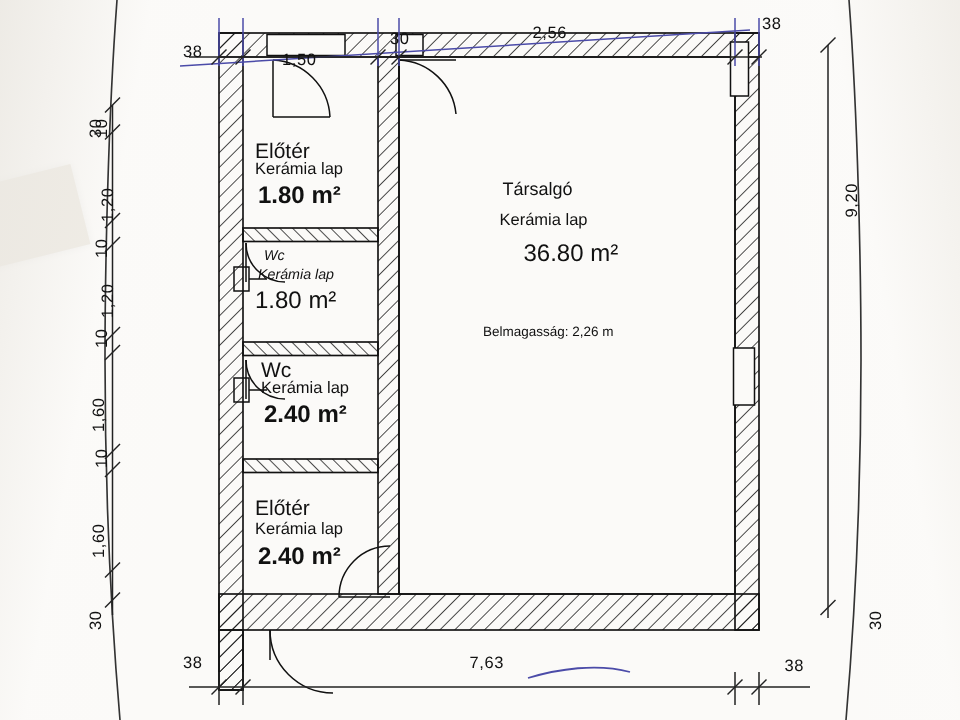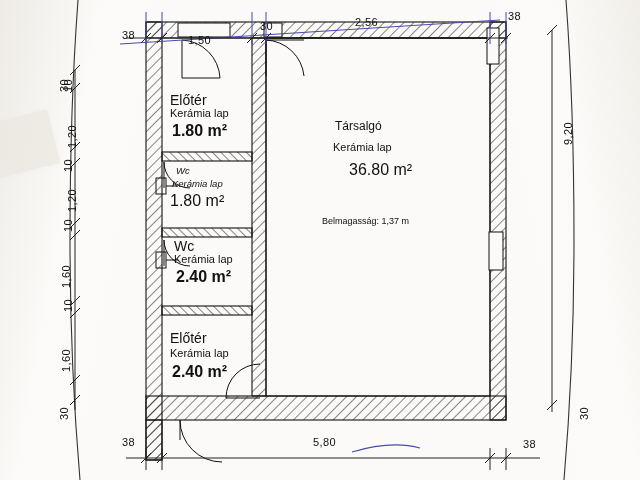--- a/index.html
+++ b/index.html
@@ -223,21 +223,21 @@
     </g>
   </svg>
 
   <div class="lbl dim" style="left:122px; top:29px;">38</div>
   <div class="lbl dim" style="left:188px; top:34px;">1,50</div>
   <div class="lbl dim" style="left:260px; top:20px;">30</div>
   <div class="lbl dim" style="left:355px; top:16px;">2,56</div>
   <div class="lbl dim" style="left:508px; top:10px;">38</div>
 
   <div class="lbl dim" style="left:122px; top:436px;">38</div>
-  <div class="lbl dim" style="left:313px; top:436px;">5,80</div>
+  <div class="lbl dim" style="left:313px; top:436px;">7,63</div>
   <div class="lbl dim" style="left:523px; top:438px;">38</div>
 
   <div class="lbl dim-v" style="left:58px; top:92px; transform: rotate(-90deg);">30</div>
   <div class="lbl dim-v" style="left:62px; top:92px; transform: rotate(-90deg);">10</div>
   <div class="lbl dim-v" style="left:66px; top:148px; transform: rotate(-90deg);">1,20</div>
   <div class="lbl dim-v" style="left:62px; top:172px; transform: rotate(-90deg);">10</div>
   <div class="lbl dim-v" style="left:66px; top:212px; transform: rotate(-90deg);">1,20</div>
   <div class="lbl dim-v" style="left:62px; top:232px; transform: rotate(-90deg);">10</div>
   <div class="lbl dim-v" style="left:60px; top:288px; transform: rotate(-90deg);">1,60</div>
   <div class="lbl dim-v" style="left:62px; top:312px; transform: rotate(-90deg);">10</div>
@@ -259,15 +259,15 @@
   <div class="lbl room-fin" style="left:174px; top:253px;">Kerámia lap</div>
   <div class="lbl room-area" style="left:176px; top:268px; font-weight:bold;">2.40 m²</div>
 
   <div class="lbl room-name" style="left:170px; top:330px;">Előtér</div>
   <div class="lbl room-fin" style="left:170px; top:347px;">Kerámia lap</div>
   <div class="lbl room-area" style="left:172px; top:363px; font-weight:bold;">2.40 m²</div>
 
   <div class="lbl room-big-name" style="left:335px; top:120px;">Társalgó</div>
   <div class="lbl room-fin" style="left:333px; top:141px;">Kerámia lap</div>
   <div class="lbl room-area" style="left:333px; top:161px; font-weight:normal;margin-left:16px;">36.80 m²</div>
-  <div class="lbl note" style="left:322px; top:216px;">Belmagasság: 1,37 m</div>
+  <div class="lbl note" style="left:322px; top:216px;">Belmagasság: 2,26 m</div>
 
 </div>
 
 </body></html>

